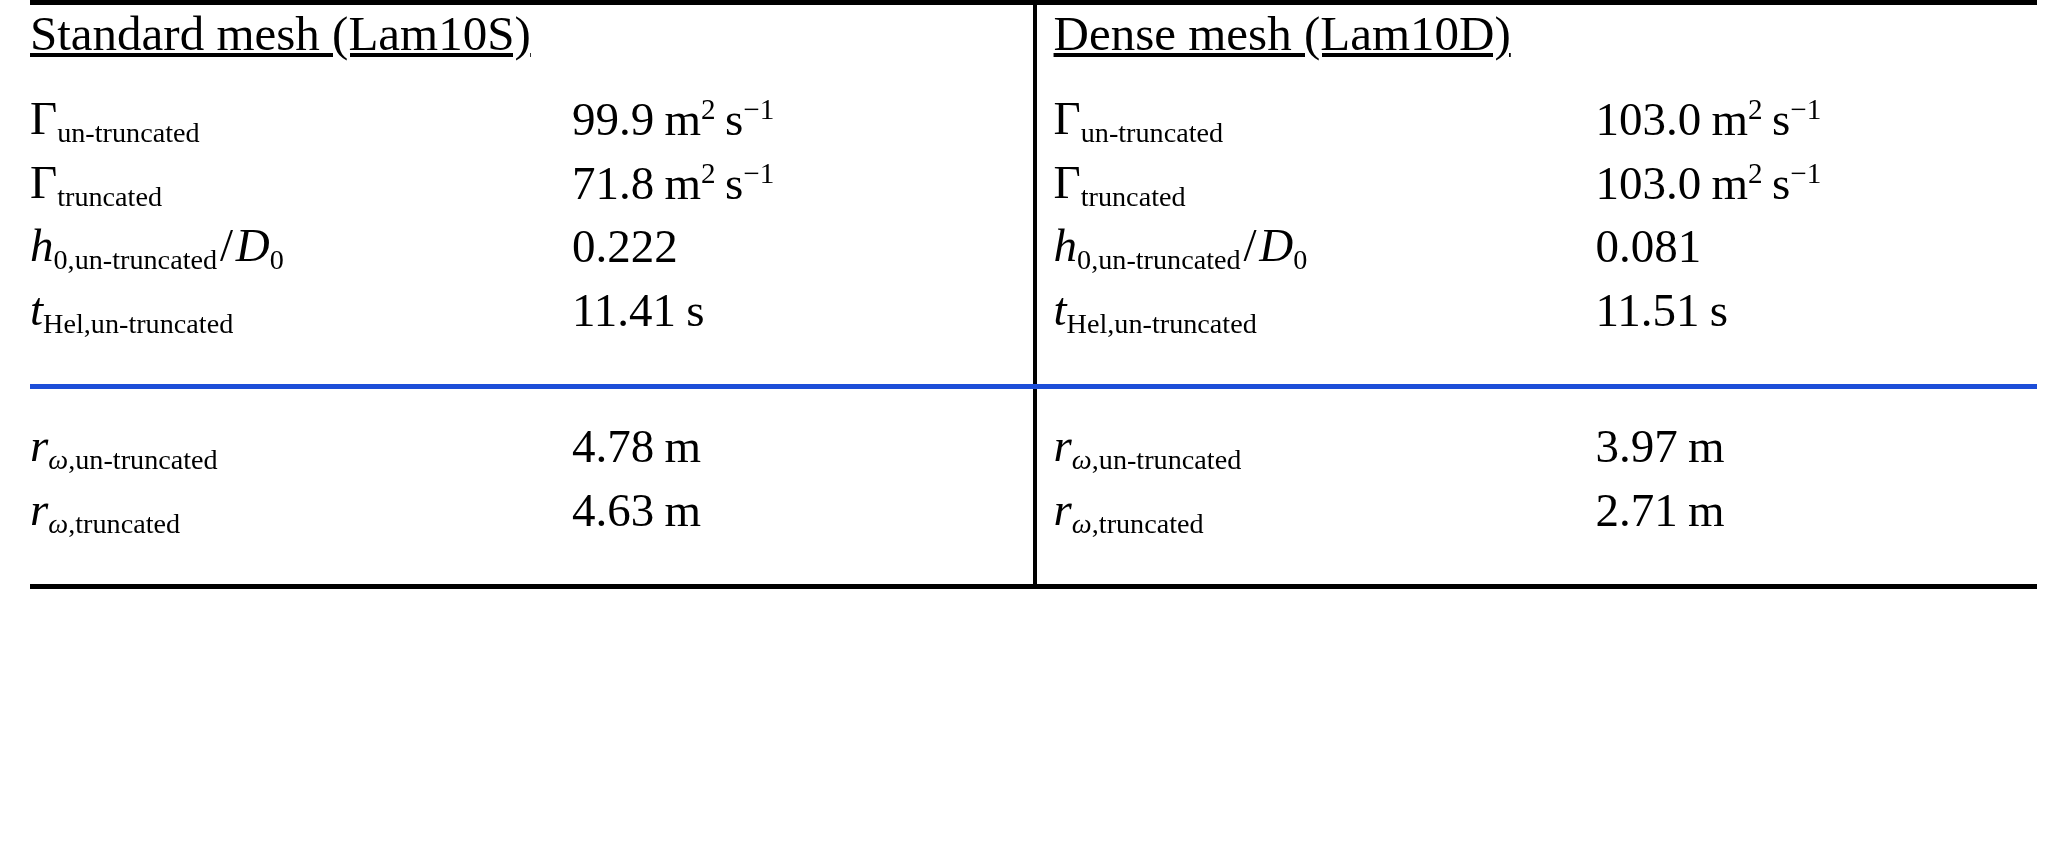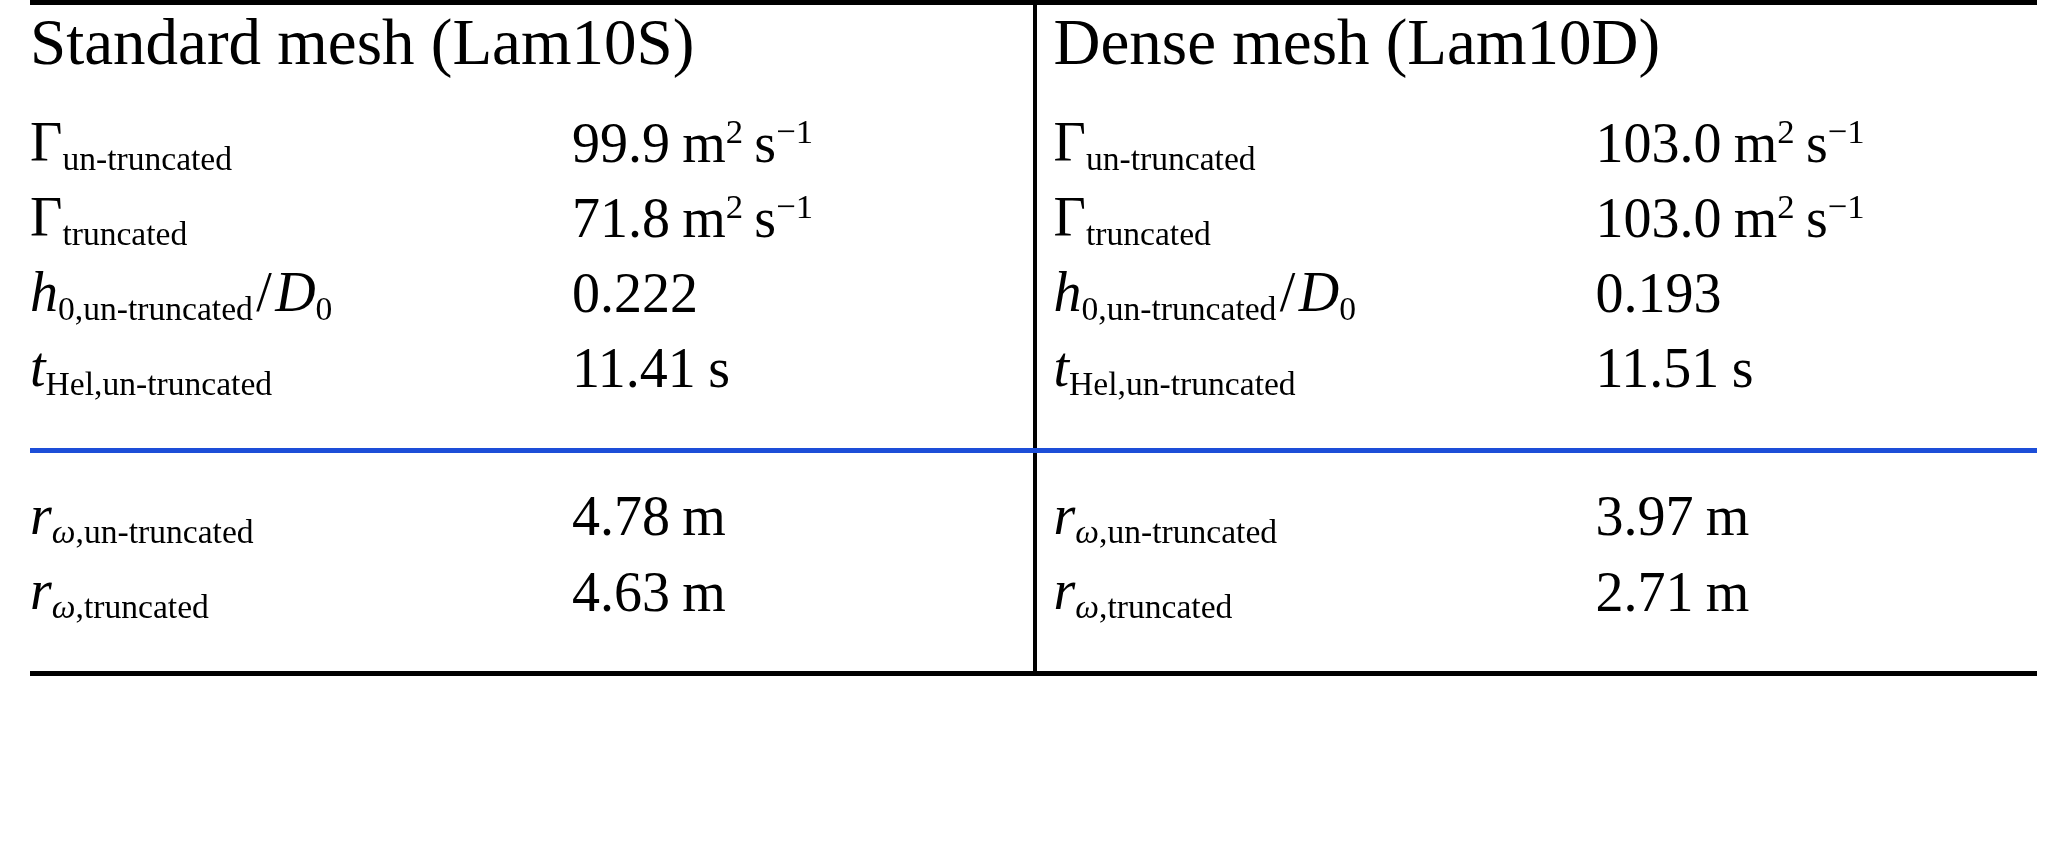--- a/index.html
+++ b/index.html
@@ -53,35 +53,36 @@
   .vdiv .line {
     position: absolute;
     left: 50%;
     top: 0;
     bottom: 0;
     width: 0;
     border-left: 4px solid #000;
   }
 
   .mesh-title {
-    font-size: 65px;
+    font-size: 49px;
     text-align: center;
     padding: 14px 0 22px 0;
+    text-decoration: underline;
   }
   td.mesh-title-cell {
     text-align: center;
   }
 
   .col-head {
     font-size: 47px;
     padding: 22px 0 26px 0;
   }
 
   .datarow td {
-    font-size: 56px;
+    font-size: 47px;
     padding: 5px 0 5px 0;
     line-height: 1.30;
   }
   .datarow.first td { padding-top: 26px; }
   .datarow.last td { padding-bottom: 42px; }
 
   .sym { font-style: italic; }
   .upr { font-style: normal; }
   sub.sb {
     font-size: 0.60em;
@@ -160,21 +161,21 @@
         <td>
           <span class="sym">h</span><sub class="sb">0,un-truncated</sub><span class="slash">/</span><span class="sym">D</span><sub class="sb">0</sub>
         </td>
         <td>0.222</td>
         <td class="vdiv">
             <span class="line"></span>
           </td>
         <td>
           <span class="sym">h</span><sub class="sb">0,un-truncated</sub><span class="slash">/</span><span class="sym">D</span><sub class="sb">0</sub>
         </td>
-        <td>0.193</td>
+        <td>0.081</td>
       </tr>
 
       <tr class="datarow last">
         <td>
           <span class="sym">t</span><sub class="sb">Hel,un-truncated</sub>
         </td>
         <td>
           <span>11.41</span><span class="nbsp"></span><span class="unit">s</span>
         </td>
         <td class="vdiv">

